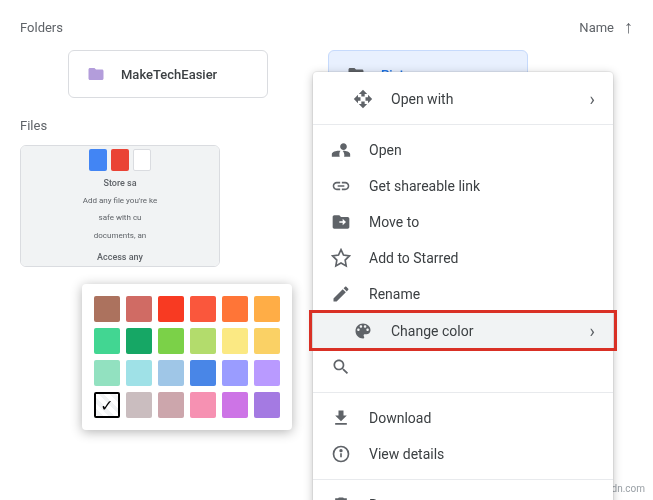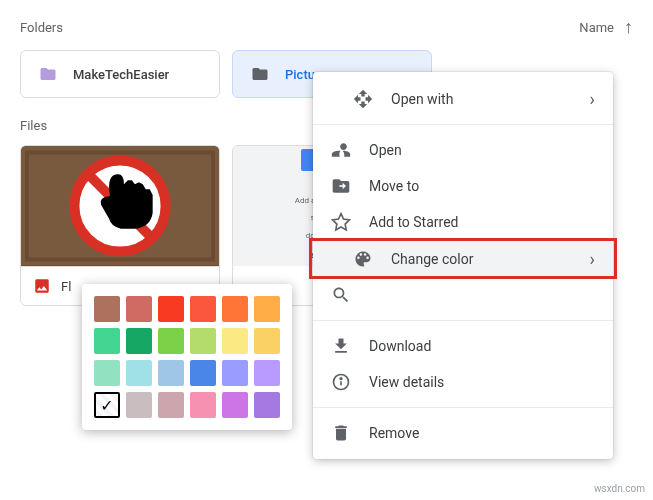--- a/index.html
+++ b/index.html
@@ -5,21 +5,21 @@
     * { box-sizing: border-box; margin: 0; padding: 0; }
     body { font-family: Roboto, Arial, sans-serif; background: #fff; color: #3c4043; font-size: 13px; width: 653px; height: 500px; position: relative; overflow: hidden; }
     
     .container { padding: 16px 20px; }
     
     .section-header { display: flex; justify-content: space-between; align-items: center; margin-bottom: 12px; color: #5f6368; font-size: 13px; }
     .sort { display: flex; align-items: center; gap: 10px; }
     .sort-arrow { font-size: 18px; }
     
     .folders-row { display: flex; gap: 12px; margin-bottom: 20px; }
-    .folder-card { display: flex; align-items: center; gap: 14px; padding: 14px 16px; border: 1px solid #dadce0; border-radius: 6px; width: 200px; background: #fff; }
+    .folder-card { display: flex; align-items: center; gap: 14px; padding: 14px 16px; border: 1px solid #dadce0; border-radius: 6px; width: 200px; background: #fff; margin-left: 48px; }
     .folder-card.selected { background: #e8f0fe; border-color: #c6dafc; }
     .folder-card.selected .folder-name { color: #1a73e8; }
     .folder-icon { width: 22px; height: 18px; }
     .folder-svg { width: 100%; height: 100%; }
     .folder-name { font-size: 13px; font-weight: 500; color: #3c4043; }
     
     .files-row { display: flex; gap: 12px; }
     .file-card { width: 200px; border: 1px solid #dadce0; border-radius: 6px; overflow: hidden; background: #fff; }
     .file-thumb { height: 120px; background: #f1f3f4; position: relative; }
     .file-footer { display: flex; align-items: center; gap: 10px; padding: 10px 12px; font-size: 13px; color: #3c4043; border-top: 1px solid #dadce0; }
@@ -84,42 +84,20 @@
       </span>
       <span class="folder-name">Pictures</span>
     </div>
   </div>
 
   <div class="section-header">
     <span>Files</span>
   </div>
 
   <div class="files-row">
-    <div class="file-card">
-      <div class="file-thumb">
-        <div class="sign">
-          <svg viewBox="0 0 200 120">
-            <rect width="200" height="120" fill="#7a5a3e"></rect>
-            <rect x="6" y="6" width="188" height="108" fill="none" stroke="#6a4a30" stroke-width="4"></rect>
-            <circle cx="100" cy="60" r="46" fill="#fff"></circle>
-            <circle cx="100" cy="60" r="46" fill="none" stroke="#d93025" stroke-width="10"></circle>
-            <line x1="70" y1="30" x2="130" y2="90" stroke="#d93025" stroke-width="10"></line>
-            <path d="M90 50 q-4 -22 8 -22 q6 0 6 10 l4 -4 4 0 3 4 4 -2 4 2 3 5 4 0 3 6 l0 18 q-2 14 -18 16 l-14 0 q-10 -2 -12 -10 l-8 -14 q-2 -6 4 -8 z" fill="#000"></path>
-          </svg>
-        </div>
-      </div>
-      <div class="file-footer">
-        <span class="file-type-icon">
-          <svg viewBox="0 0 24 24">
-              <path fill="#d93025" d="M21 19V5c0-1.1-.9-2-2-2H5c-1.1 0-2 .9-2 2v14c0 1.1.9 2 2 2h14c1.1 0 2-.9 2-2zM8.5 13.5l2.5 3.01L14.5 12l4.5 6H5l3.5-4.5z"></path>
-            </svg>
-        </span>
-        <span>Fl</span>
-      </div>
-    </div>
 
     <div class="file-card">
       <div class="file-thumb doc-thumb">
         <div class="doc-icons">
           <span style="background:#4285f4"></span>
           <span style="background:#ea4335"></span>
           <span style="background:#fff;border:1px solid #dadce0"></span>
         </div>
         <div style="font-weight:500;font-size:9px">Store sa</div>
         <div>Add any file you're ke</div>
@@ -147,32 +125,48 @@
     <span class="ctx-icon">
         <svg viewBox="0 0 24 24" fill="#5f6368">
           <path d="M15 12c2.21 0 4-1.79 4-4s-1.79-4-4-4-4 1.79-4 4 1.79 4 4 4zm-6 1c-2.67 0-8 1.34-8 4v3h9.5c-.31-.95-.5-1.96-.5-3 0-1.54.5-2.97 1.35-4.13C10.4 13.02 9.66 13 9 13zm6 0c-.35 0-.69.02-1.02.05 1.25 1.23 2.02 2.95 2.02 4.95 0 .71-.11 1.39-.29 2.04L23 20v-3c0-2.66-5.33-4-8-4z"></path>
         </svg>
       </span>
     <span>Open</span>
   </div>
   <div class="ctx-item">
     <span class="ctx-icon">
         <svg viewBox="0 0 24 24" fill="#5f6368">
+          <path d="M3.9 12c0-1.71 1.39-3.1 3.1-3.1h4V7H7c-2.76 0-5 2.24-5 5s2.24 5 5 5h4v-1.9H7c-1.71 0-3.1-1.39-3.1-3.1zM8 13h8v-2H8v2zm9-6h-4v1.9h4c1.71 0 3.1 1.39 3.1 3.1s-1.39 3.1-3.1 3.1h-4V17h4c2.76 0 5-2.24 5-5s-2.24-5-5-5z"></path>
+        </svg>
+      </span>
+    <span>Get shareable link</span>
+  </div>
+  <div class="ctx-item">
+    <span class="ctx-icon">
+        <svg viewBox="0 0 24 24" fill="#5f6368">
           <path d="M20 6h-8l-2-2H4c-1.1 0-2 .9-2 2v12c0 1.1.9 2 2 2h16c1.1 0 2-.9 2-2V8c0-1.1-.9-2-2-2zm-6 10v-3h-4v-2h4V8l4 4-4 4z"></path>
         </svg>
       </span>
     <span>Move to</span>
   </div>
   <div class="ctx-item">
     <span class="ctx-icon">
         <svg viewBox="0 0 24 24" fill="none" stroke="#5f6368" stroke-width="2">
           <path d="M12 2l3 6.5 7 1-5 5 1.2 7L12 18l-6.2 3.5L7 14.5 2 9.5l7-1z"></path>
         </svg>
       </span>
     <span>Add to Starred</span>
+  </div>
+  <div class="ctx-item">
+    <span class="ctx-icon">
+        <svg viewBox="0 0 24 24" fill="#5f6368">
+          <path d="M3 17.25V21h3.75L17.81 9.94l-3.75-3.75L3 17.25zM20.71 7.04c.39-.39.39-1.02 0-1.41l-2.34-2.34c-.39-.39-1.02-.39-1.41 0l-1.83 1.83 3.75 3.75 1.83-1.83z"></path>
+        </svg>
+      </span>
+    <span>Rename</span>
   </div>
   <div class="ctx-item has-sub highlight">
     <div class="red-box"></div>
     <span class="ctx-icon">
         <svg viewBox="0 0 24 24" fill="#5f6368">
           <path d="M12 3c-4.97 0-9 4.03-9 9s4.03 9 9 9c.83 0 1.5-.67 1.5-1.5 0-.39-.15-.74-.39-1.01-.23-.26-.38-.61-.38-.99 0-.83.67-1.5 1.5-1.5H16c2.76 0 5-2.24 5-5 0-4.42-4.03-8-9-8zm-5.5 9c-.83 0-1.5-.67-1.5-1.5S5.67 9 6.5 9 8 9.67 8 10.5 7.33 12 6.5 12zm3-4C8.67 8 8 7.33 8 6.5S8.67 5 9.5 5s1.5.67 1.5 1.5S10.33 8 9.5 8zm5 0c-.83 0-1.5-.67-1.5-1.5S13.67 5 14.5 5s1.5.67 1.5 1.5S15.33 8 14.5 8zm3 4c-.83 0-1.5-.67-1.5-1.5S16.67 9 17.5 9s1.5.67 1.5 1.5-.67 1.5-1.5 1.5z"></path>
         </svg>
       </span>
     <span>Change color</span>
     <span class="spacer"></span>

